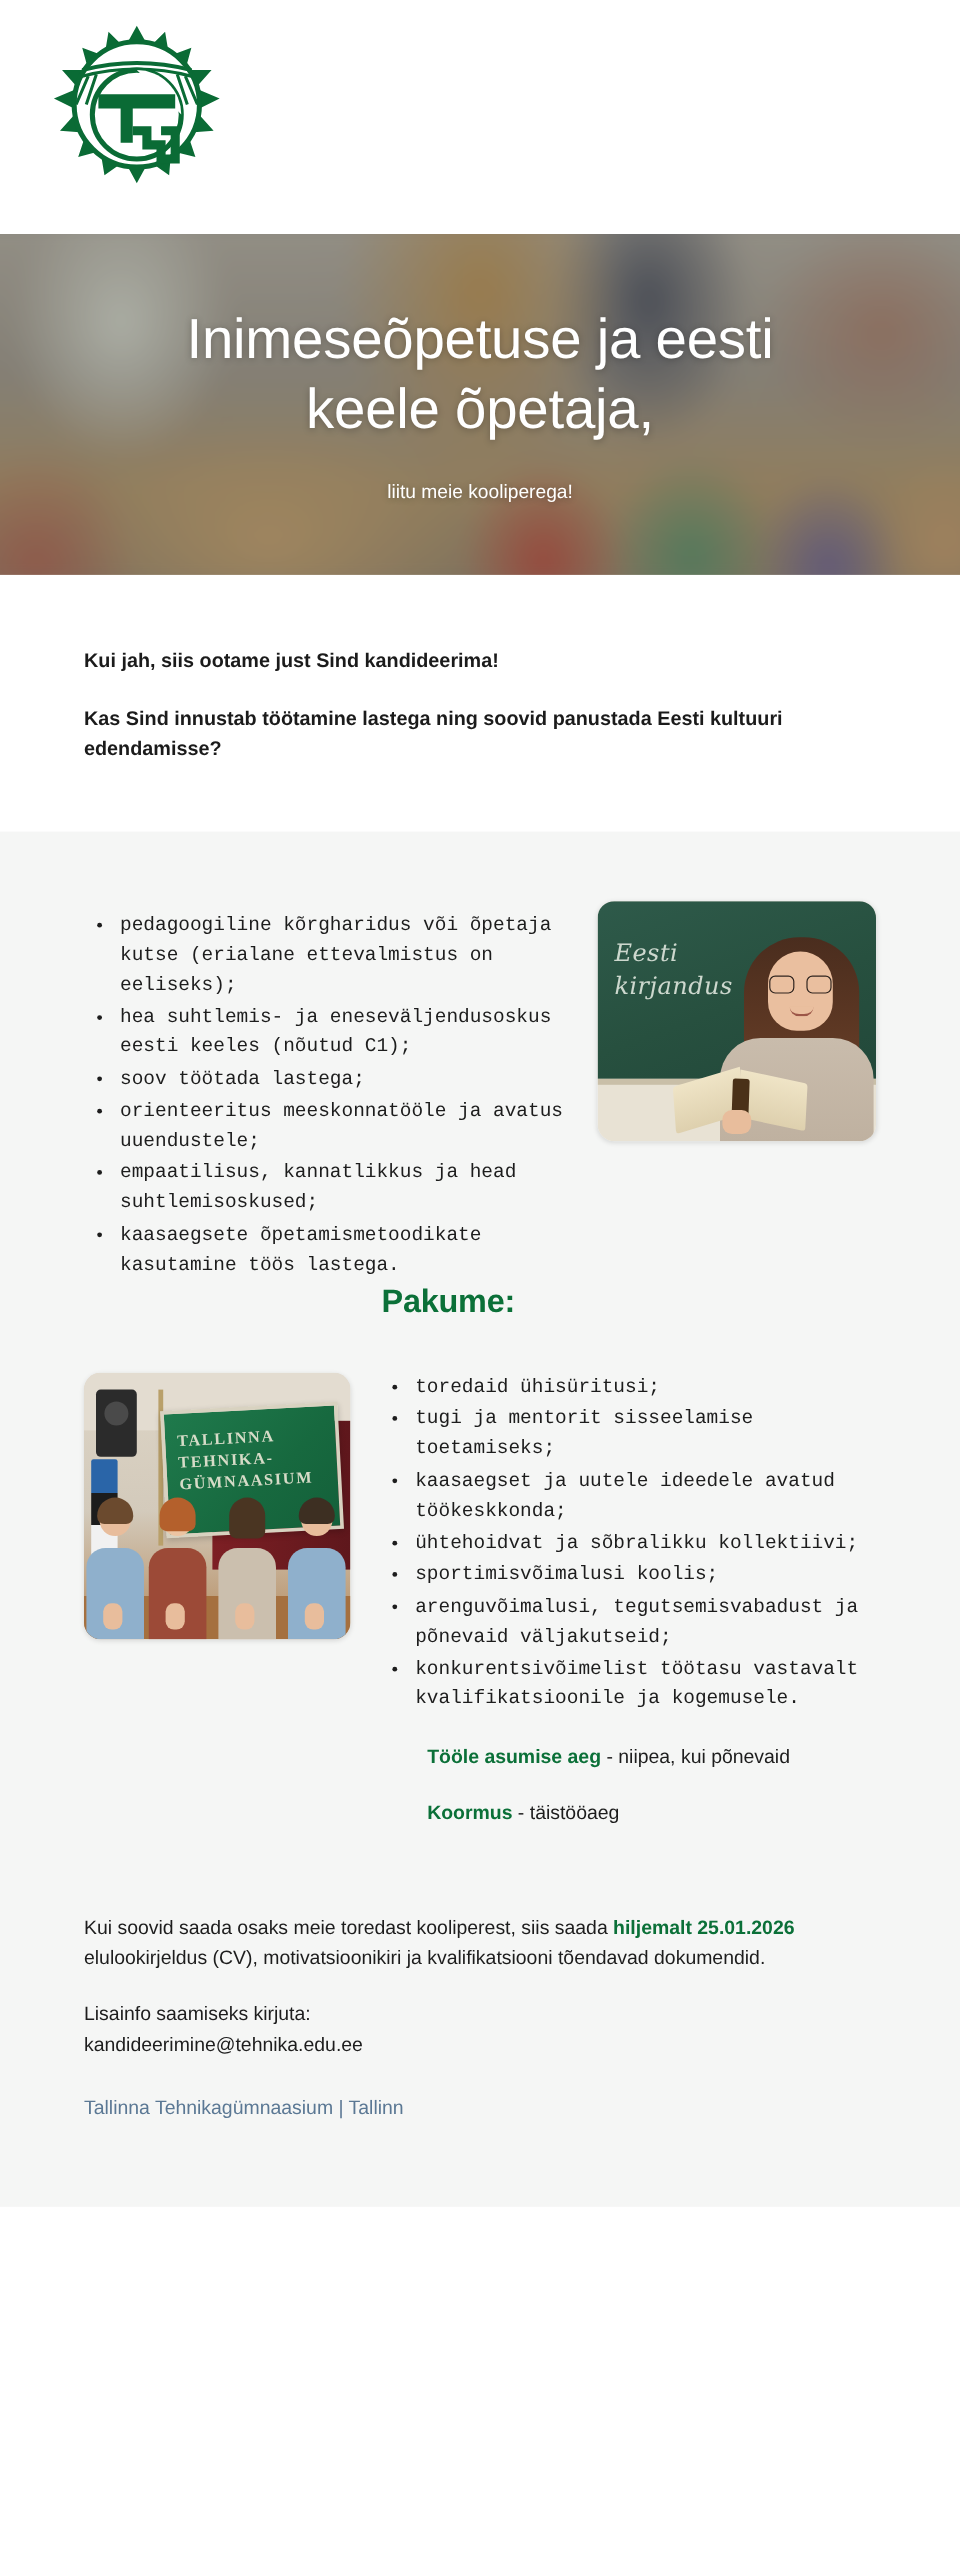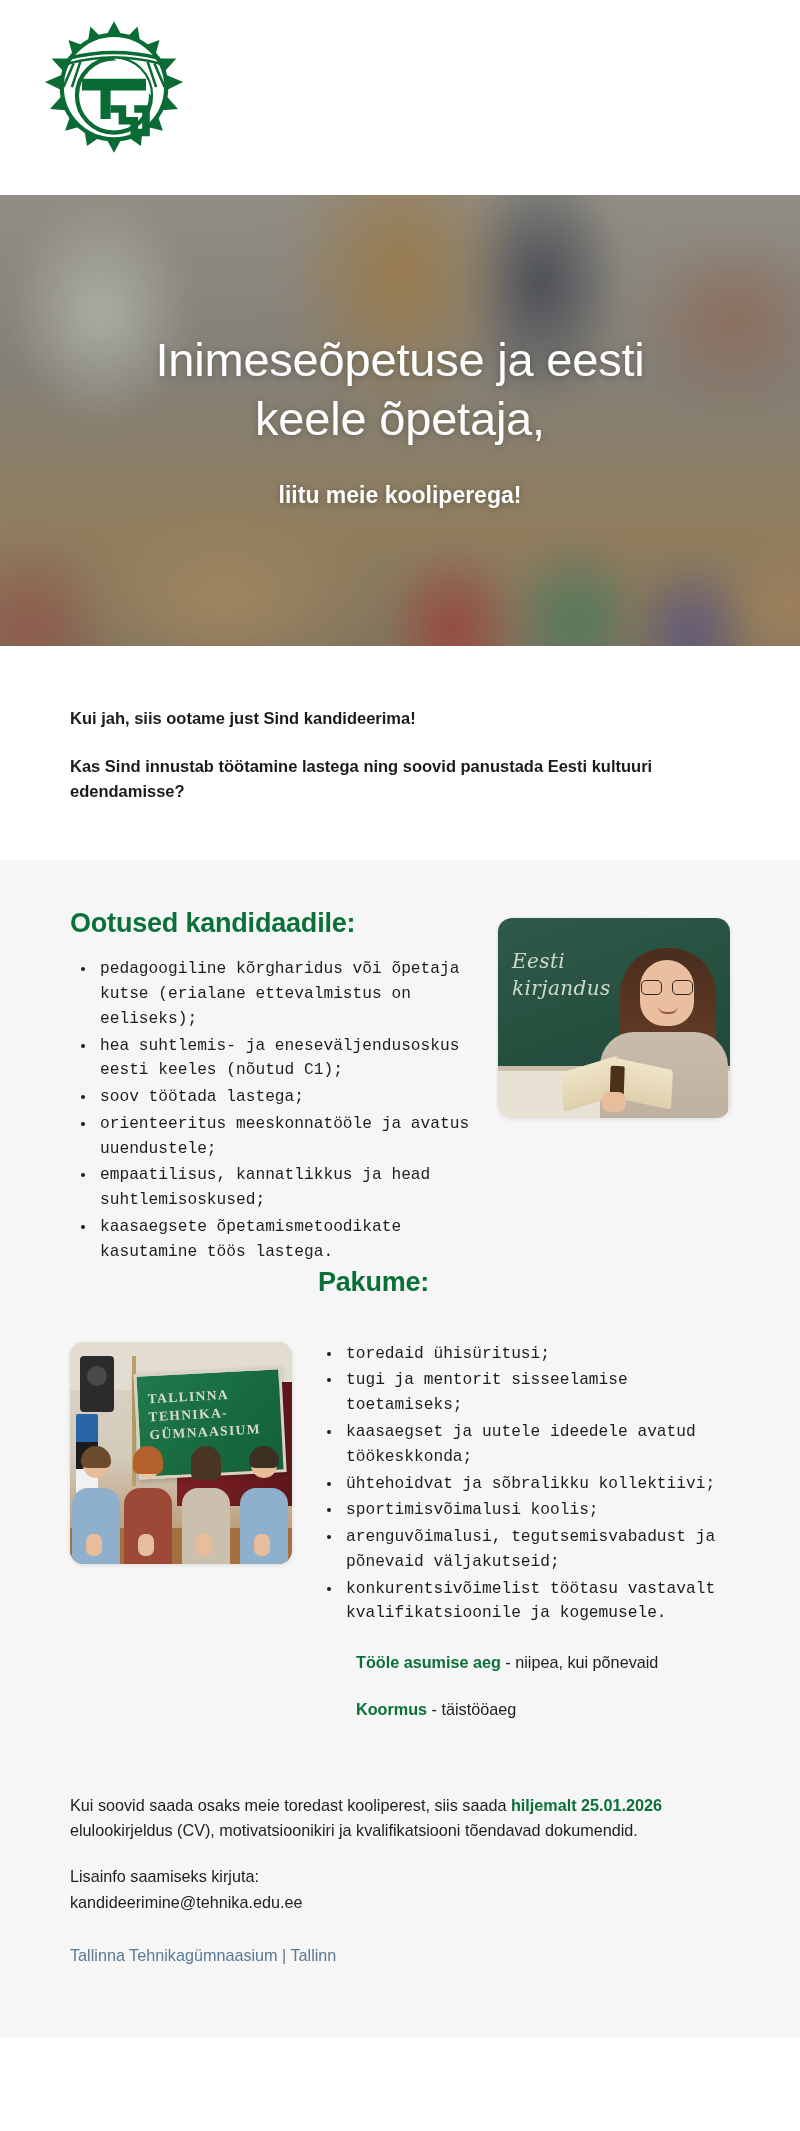--- a/index.html
+++ b/index.html
@@ -26,21 +26,21 @@
     background: #ffffff;
     display: flex;
     align-items: center;
     padding-left: 28px;
   }
   .logo-mark { width: 172px; height: 160px; display: block; }
 
   
   .hero {
     position: relative;
-    height: 451px;
+    height: 284px;
     overflow: hidden;
     background: #8e8a80;
   }
   .hero-photo {
     position: absolute;
     inset: 0;
     background:
       radial-gradient(ellipse 120px 150px at 16% 28%, rgba(222,226,214,.95), rgba(222,226,214,0) 70%),
       radial-gradient(ellipse 150px 200px at 50% 20%, rgba(196,148,74,.85), rgba(196,148,74,0) 72%),
       radial-gradient(ellipse 110px 160px at 66% 22%, rgba(58,66,86,.8), rgba(58,66,86,0) 70%),
@@ -70,22 +70,22 @@
     color: #ffffff;
     font-size: 47px;
     line-height: 1.26;
     font-weight: 400;
     letter-spacing: -0.2px;
     text-shadow: 0 1px 6px rgba(0,0,0,.25);
   }
   .hero-sub {
     margin-top: 30px;
     color: #ffffff;
-    font-size: 23px;
-    font-weight: 700;
+    font-size: 16px;
+    font-weight: 400;
     line-height: 1.4;
     text-shadow: 0 1px 6px rgba(0,0,0,.3);
   }
 
   
   .intro {
     background: #ffffff;
     padding: 60px 70px 56px 70px;
   }
   .intro p {
@@ -326,21 +326,20 @@
   <section class="intro">
     <p>Kui jah, siis ootame just Sind kandideerima!</p>
     <p>Kas Sind innustab töötamine lastega ning soovid panustada Eesti kultuuri edendamisse?</p>
   </section>
 
   <section class="body-grey">
 
     <div class="block">
       <div class="row-expect">
         <div class="col-text">
-          <h2 class="sec-head">Ootused kandidaadile:</h2>
           <ul class="bullets">
             <li>pedagoogiline kõrgharidus või õpetaja kutse (erialane ettevalmistus on eeliseks);</li>
             <li>hea suhtlemis- ja eneseväljendusoskus eesti keeles (nõutud C1);</li>
             <li>soov töötada lastega;</li>
             <li>orienteeritus meeskonnatööle ja avatus uuendustele;</li>
             <li>empaatilisus, kannatlikkus ja head suhtlemisoskused;</li>
             <li>kaasaegsete õpetamismetoodikate kasutamine töös lastega.</li>
           </ul>
         </div>
 

